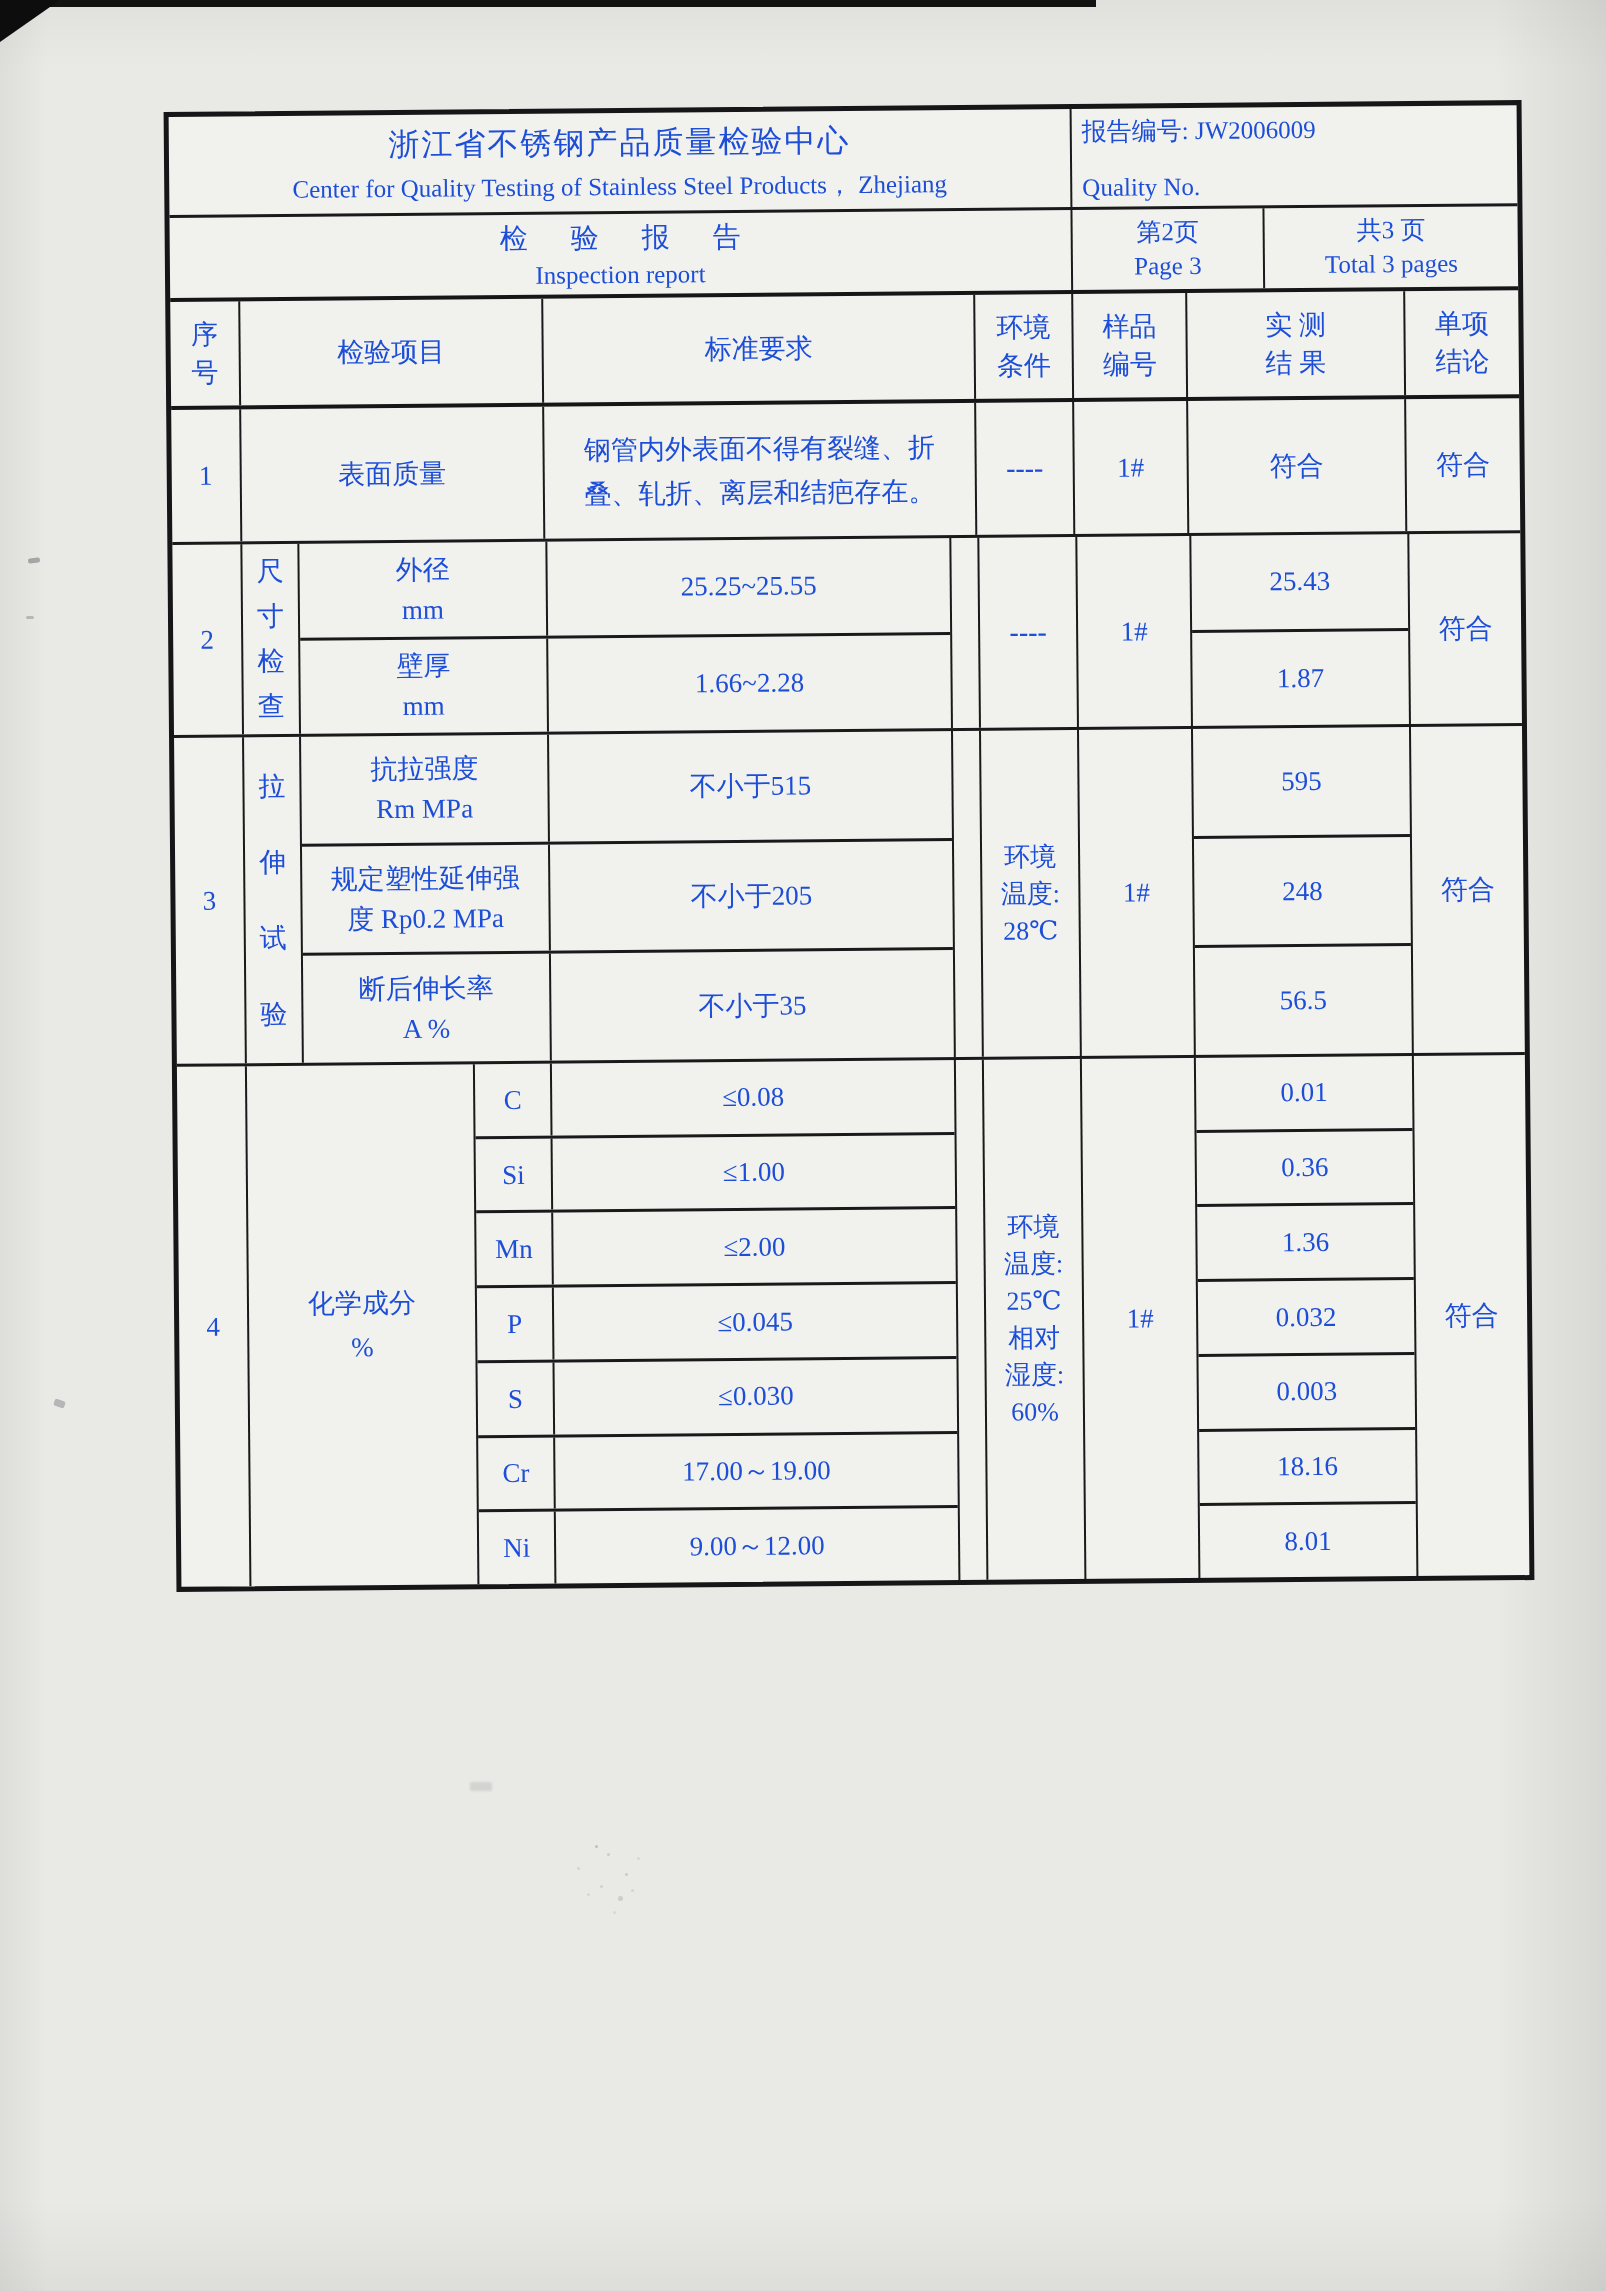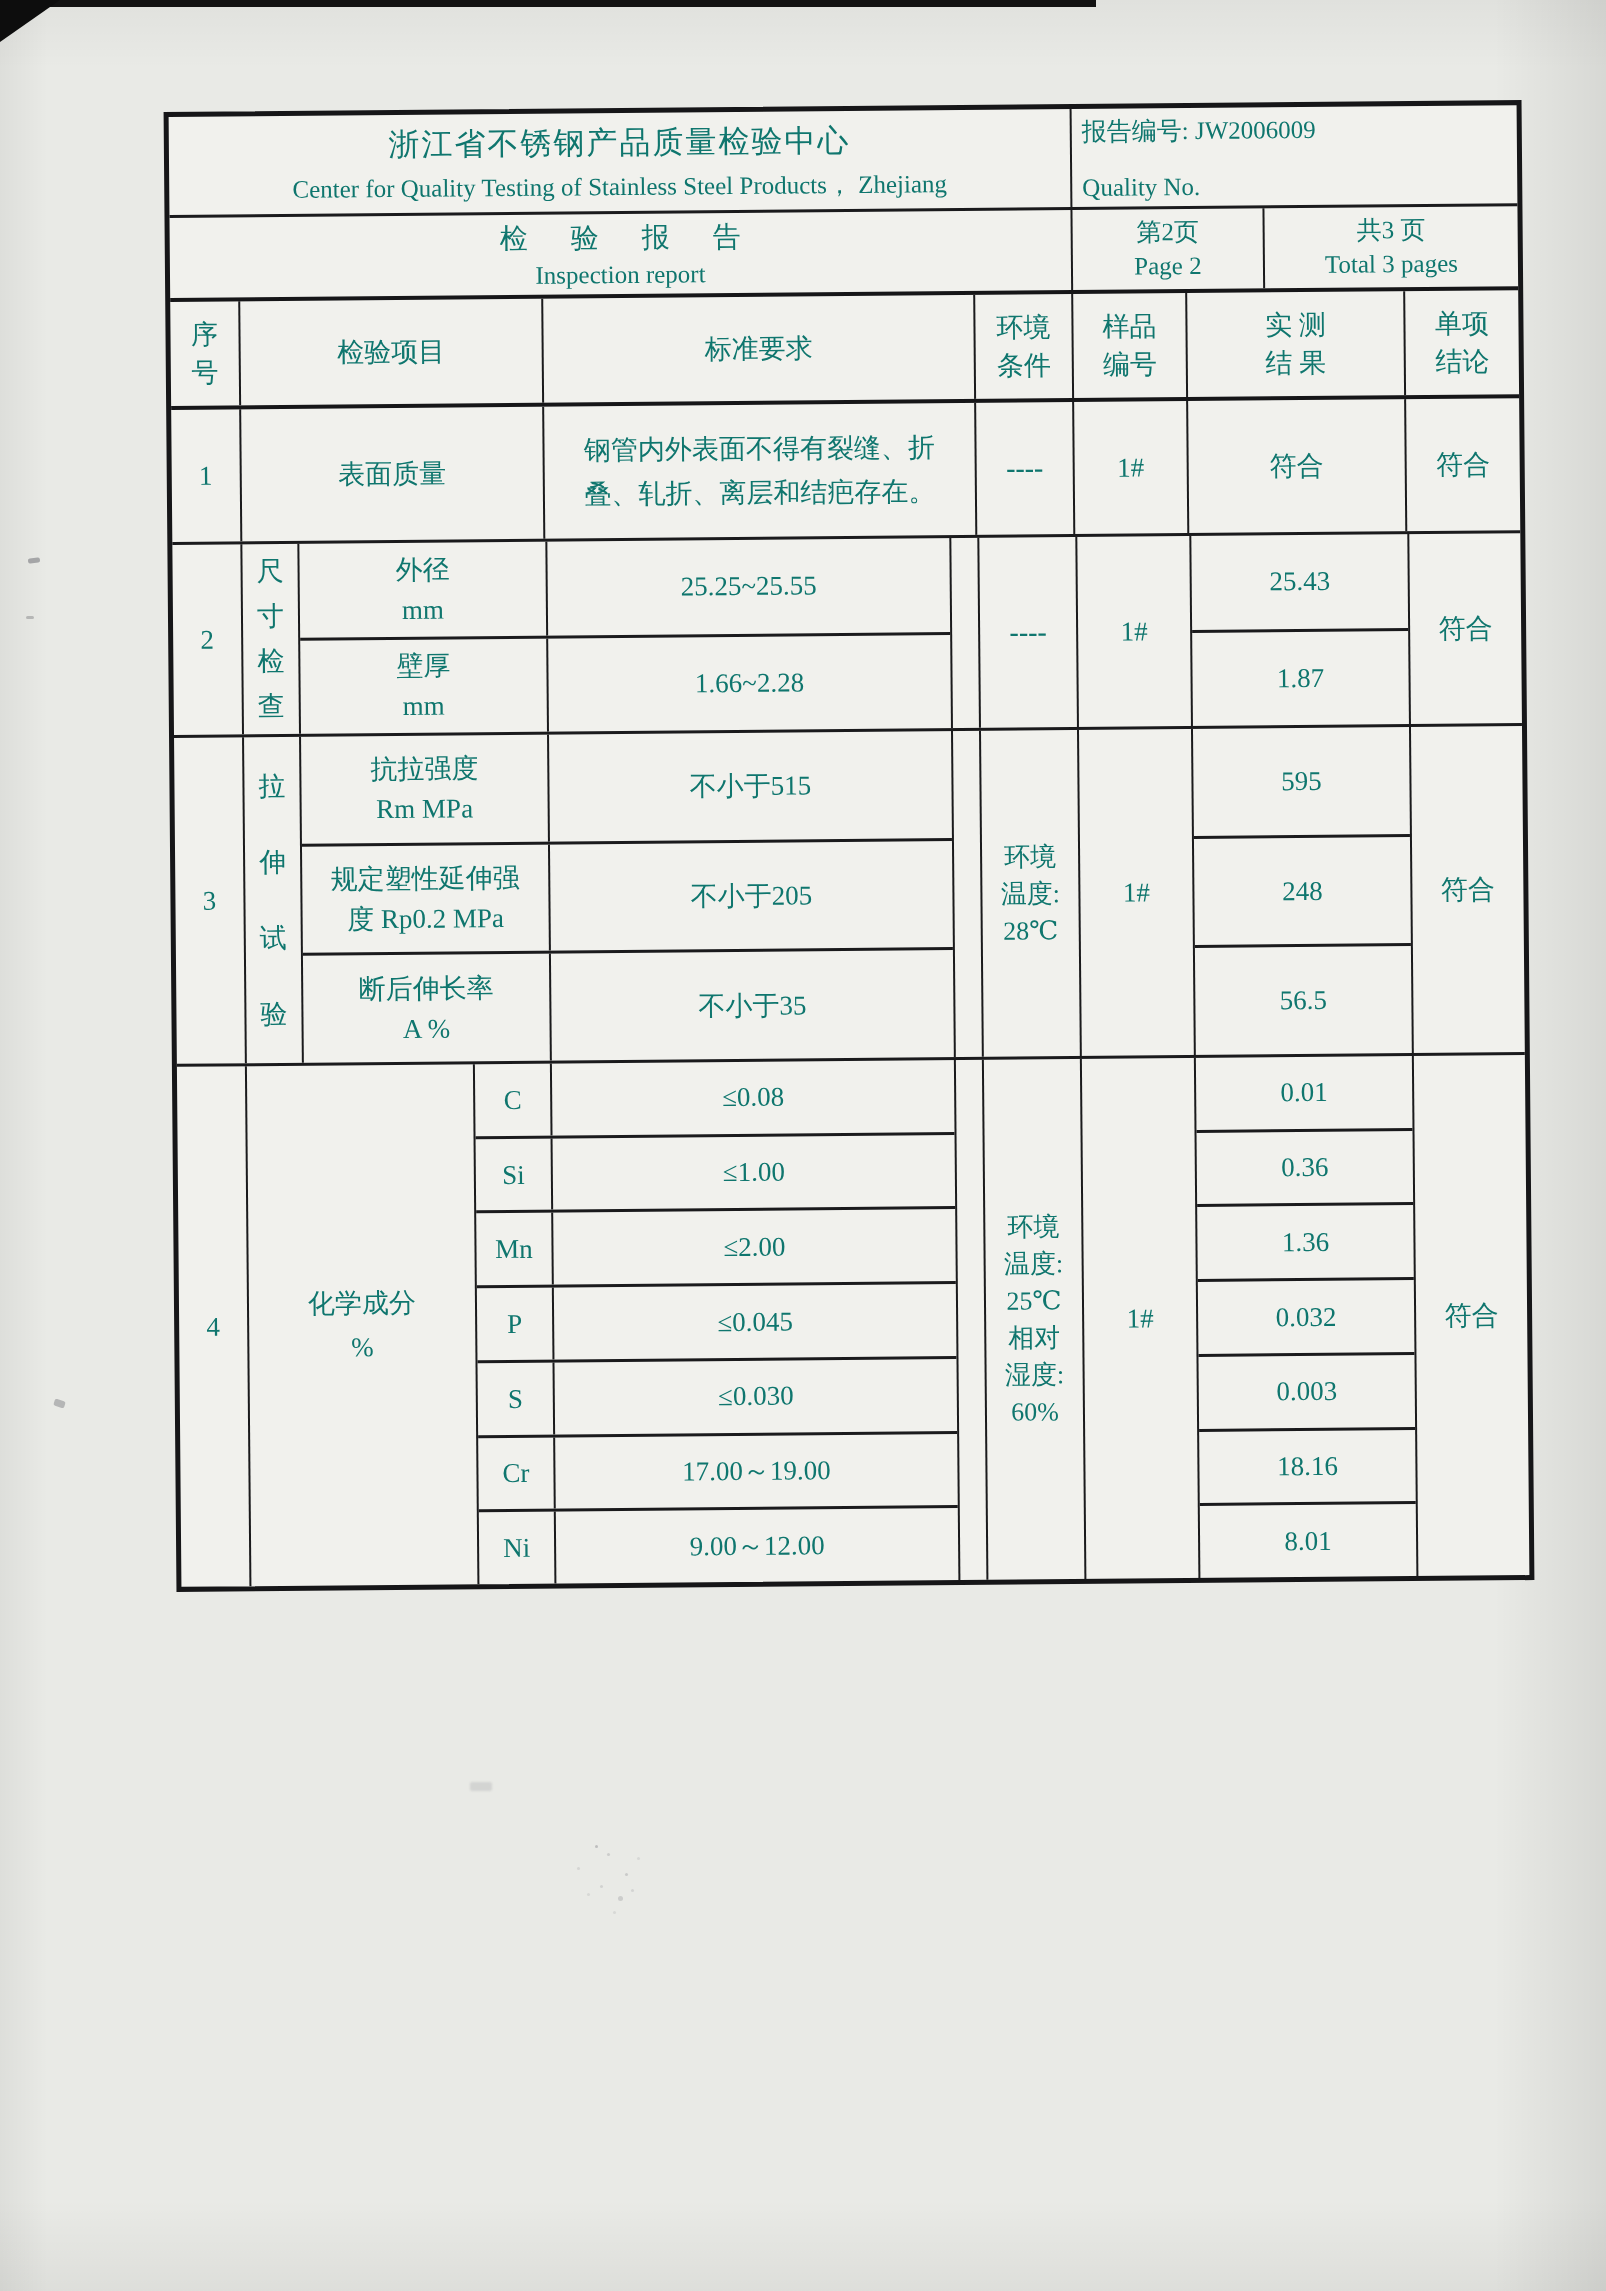--- a/index.html
+++ b/index.html
@@ -5,21 +5,21 @@
   html,body{margin:0;padding:0;}
   .page{
     position:relative;
     width:1606px;height:2291px;
     background:
       linear-gradient(to right, rgba(0,0,0,0.05), rgba(0,0,0,0) 3%, rgba(0,0,0,0) 93%, rgba(0,0,0,0.08)),
       linear-gradient(to bottom, rgba(0,0,0,0.04), rgba(0,0,0,0) 3%, rgba(0,0,0,0) 96%, rgba(0,0,0,0.05)),
       #e9eae6;
     overflow:hidden;
     font-family:"Liberation Serif","DejaVu Serif",serif;
-    color:#0f766e;
+    color:#1d4ed8;
   }
   
   .top-bar{position:absolute;left:0;top:0;width:1096px;height:7px;background:#121212;}
   .corner-wedge{position:absolute;left:0;top:0;width:0;height:0;
     border-top:42px solid #0d0d0d;border-right:60px solid transparent;}
   .speck{position:absolute;border-radius:2px;}
   .sp-a{left:28px;top:558px;width:12px;height:5px;background:rgba(60,60,70,.38);transform:rotate(-8deg);}
   .sp-b{left:26px;top:616px;width:8px;height:3px;background:rgba(60,60,70,.28);}
   .sp-c{left:54px;top:1400px;width:11px;height:7px;background:rgba(70,70,80,.32);transform:rotate(18deg);}
   .sp-d{left:1302px;top:124px;width:96px;height:3px;background:rgba(50,50,60,.22);}
@@ -122,21 +122,21 @@
         <div>报告编号: JW2006009</div>
         <div>Quality No.</div>
       </div>
     </div>
 
     <div class="row page-row bt3">
       <div class="cell doc-title-cell">
         <div class="doc-title-zh">检 验 报 告</div>
         <div class="doc-title-en">Inspection report</div>
       </div>
-      <div class="cell page-cell bl pre"><span class="pre">第2页</span><span>Page  2</span></div>
+      <div class="cell page-cell bl pre"><span class="pre">第2页</span><span>Page  3</span></div>
       <div class="cell total-cell bl">
           <span class="pre">共3  页</span>
           <span>Total 3 pages</span>
         </div>
     </div>
 
     <div class="row head-row bt4">
       <div class="cell c-no pre">序
 号</div>
       <div class="cell c-item bl">检验项目</div>

